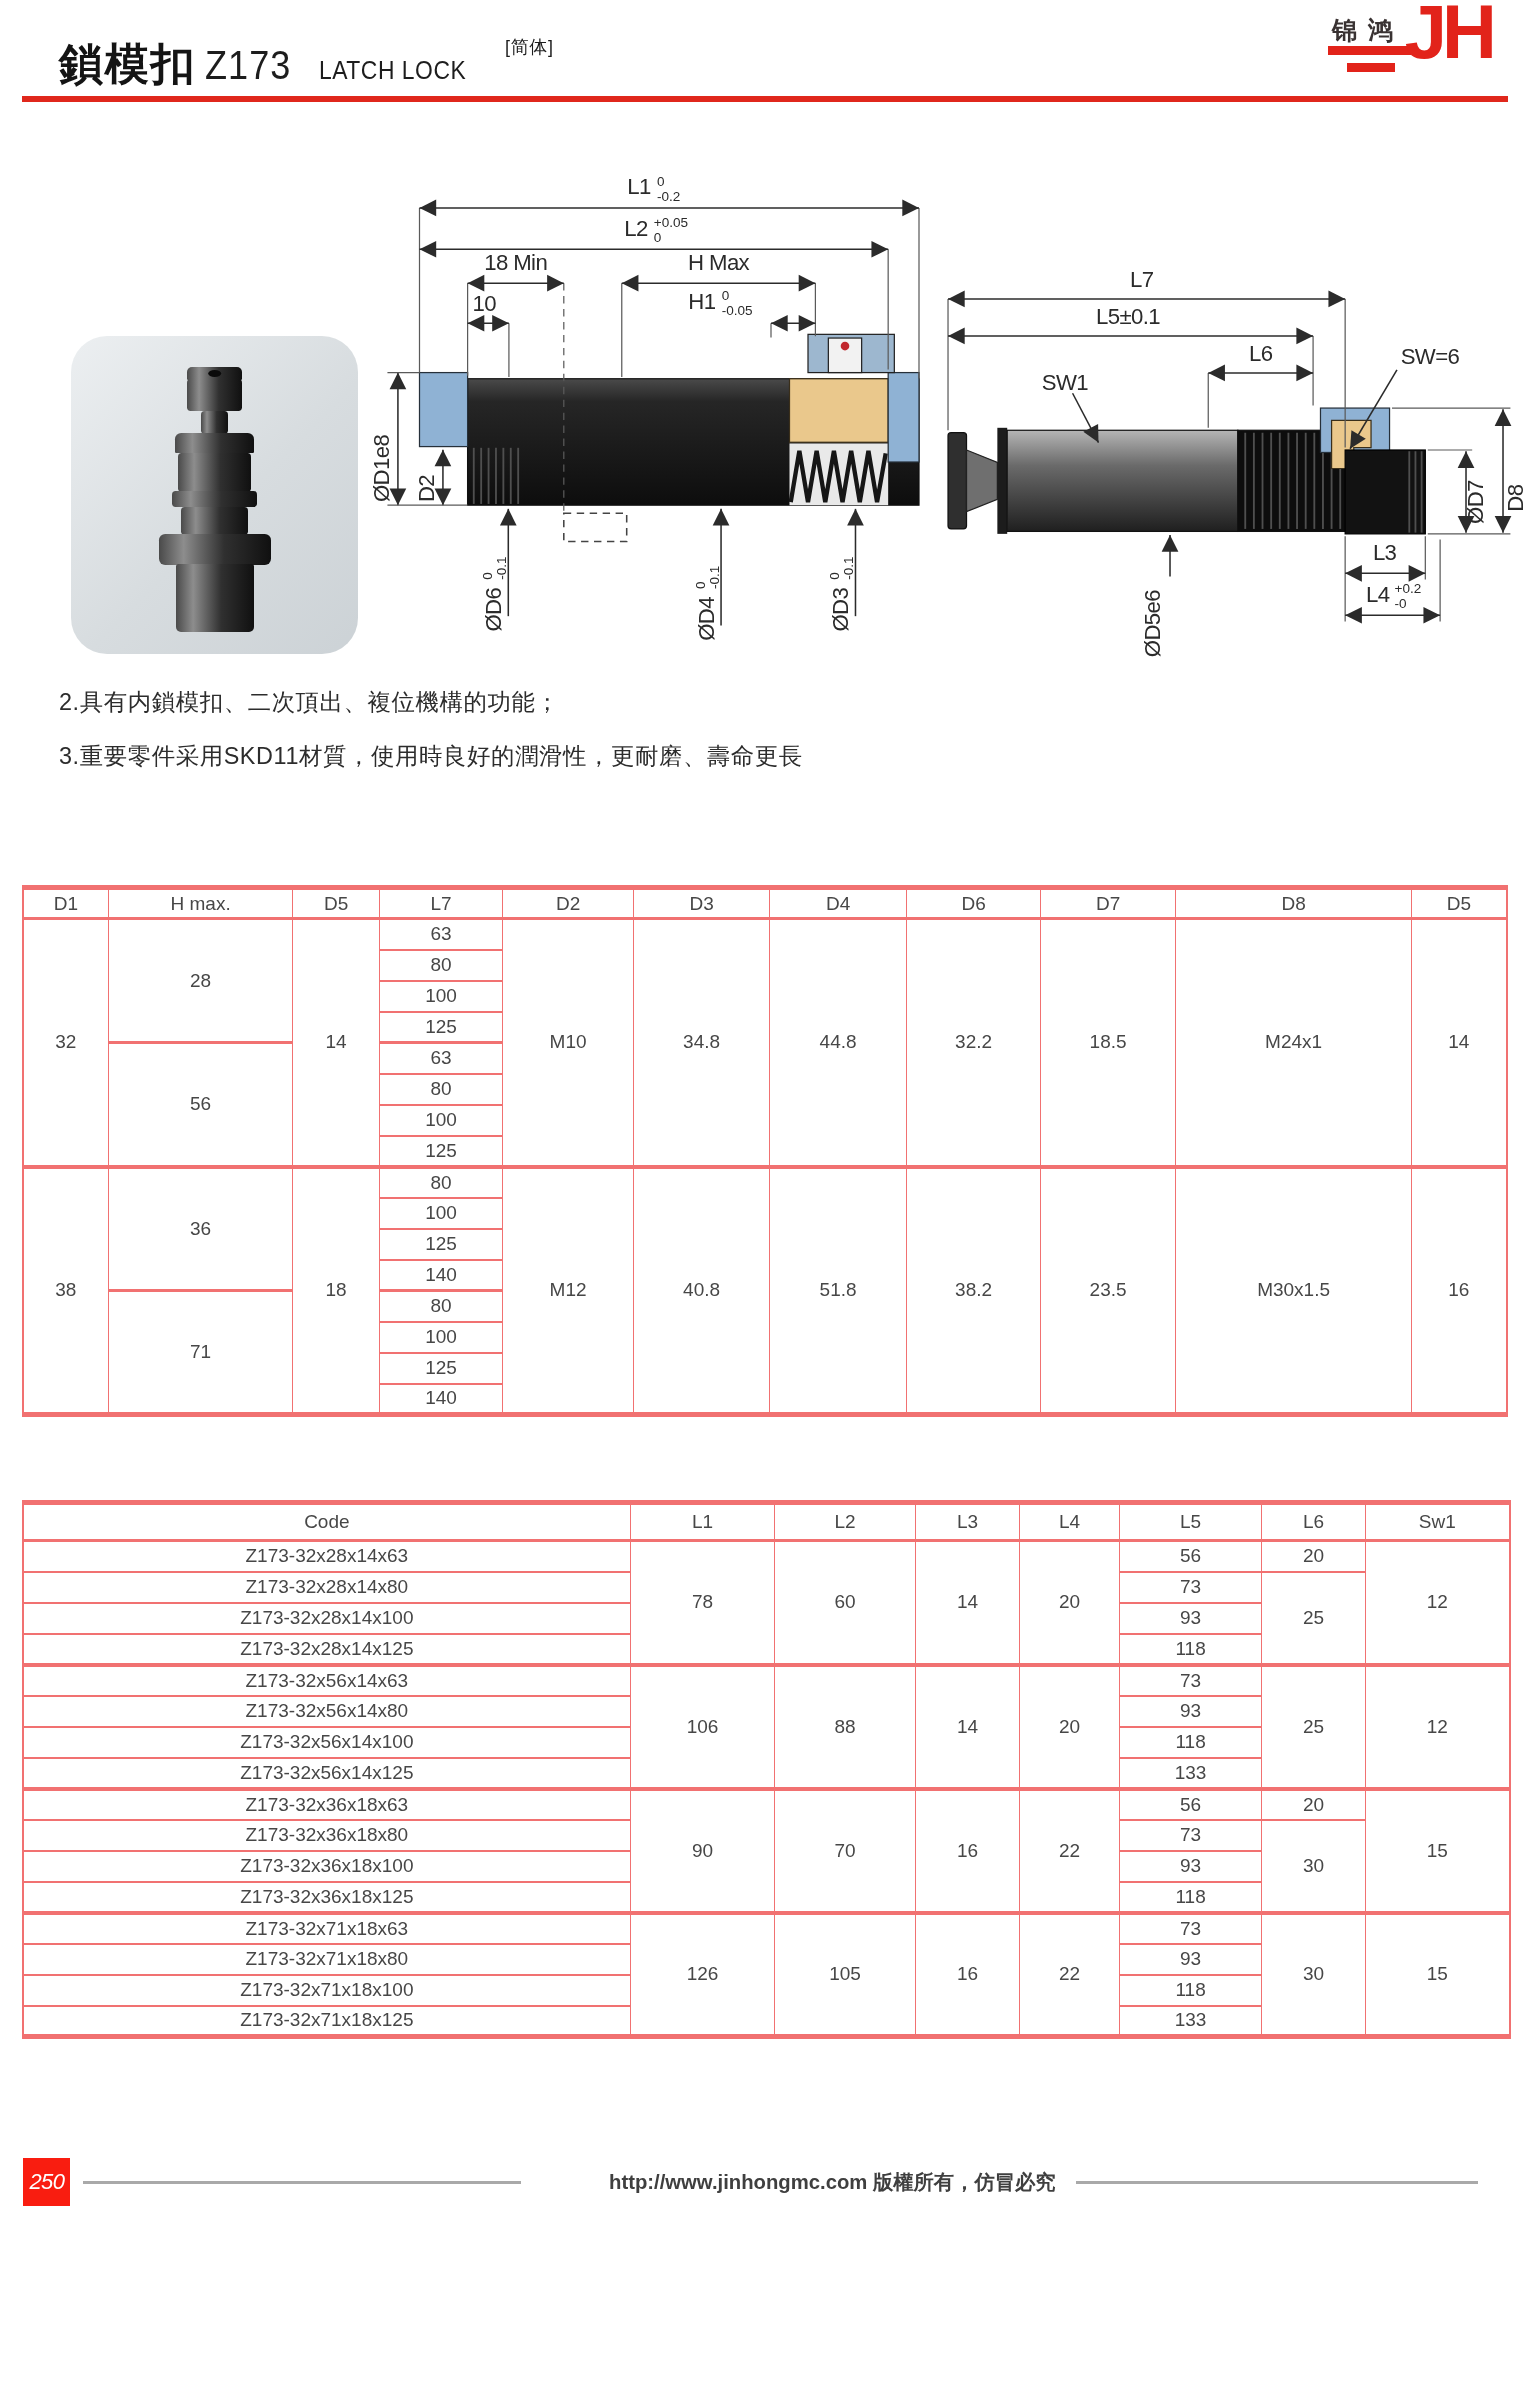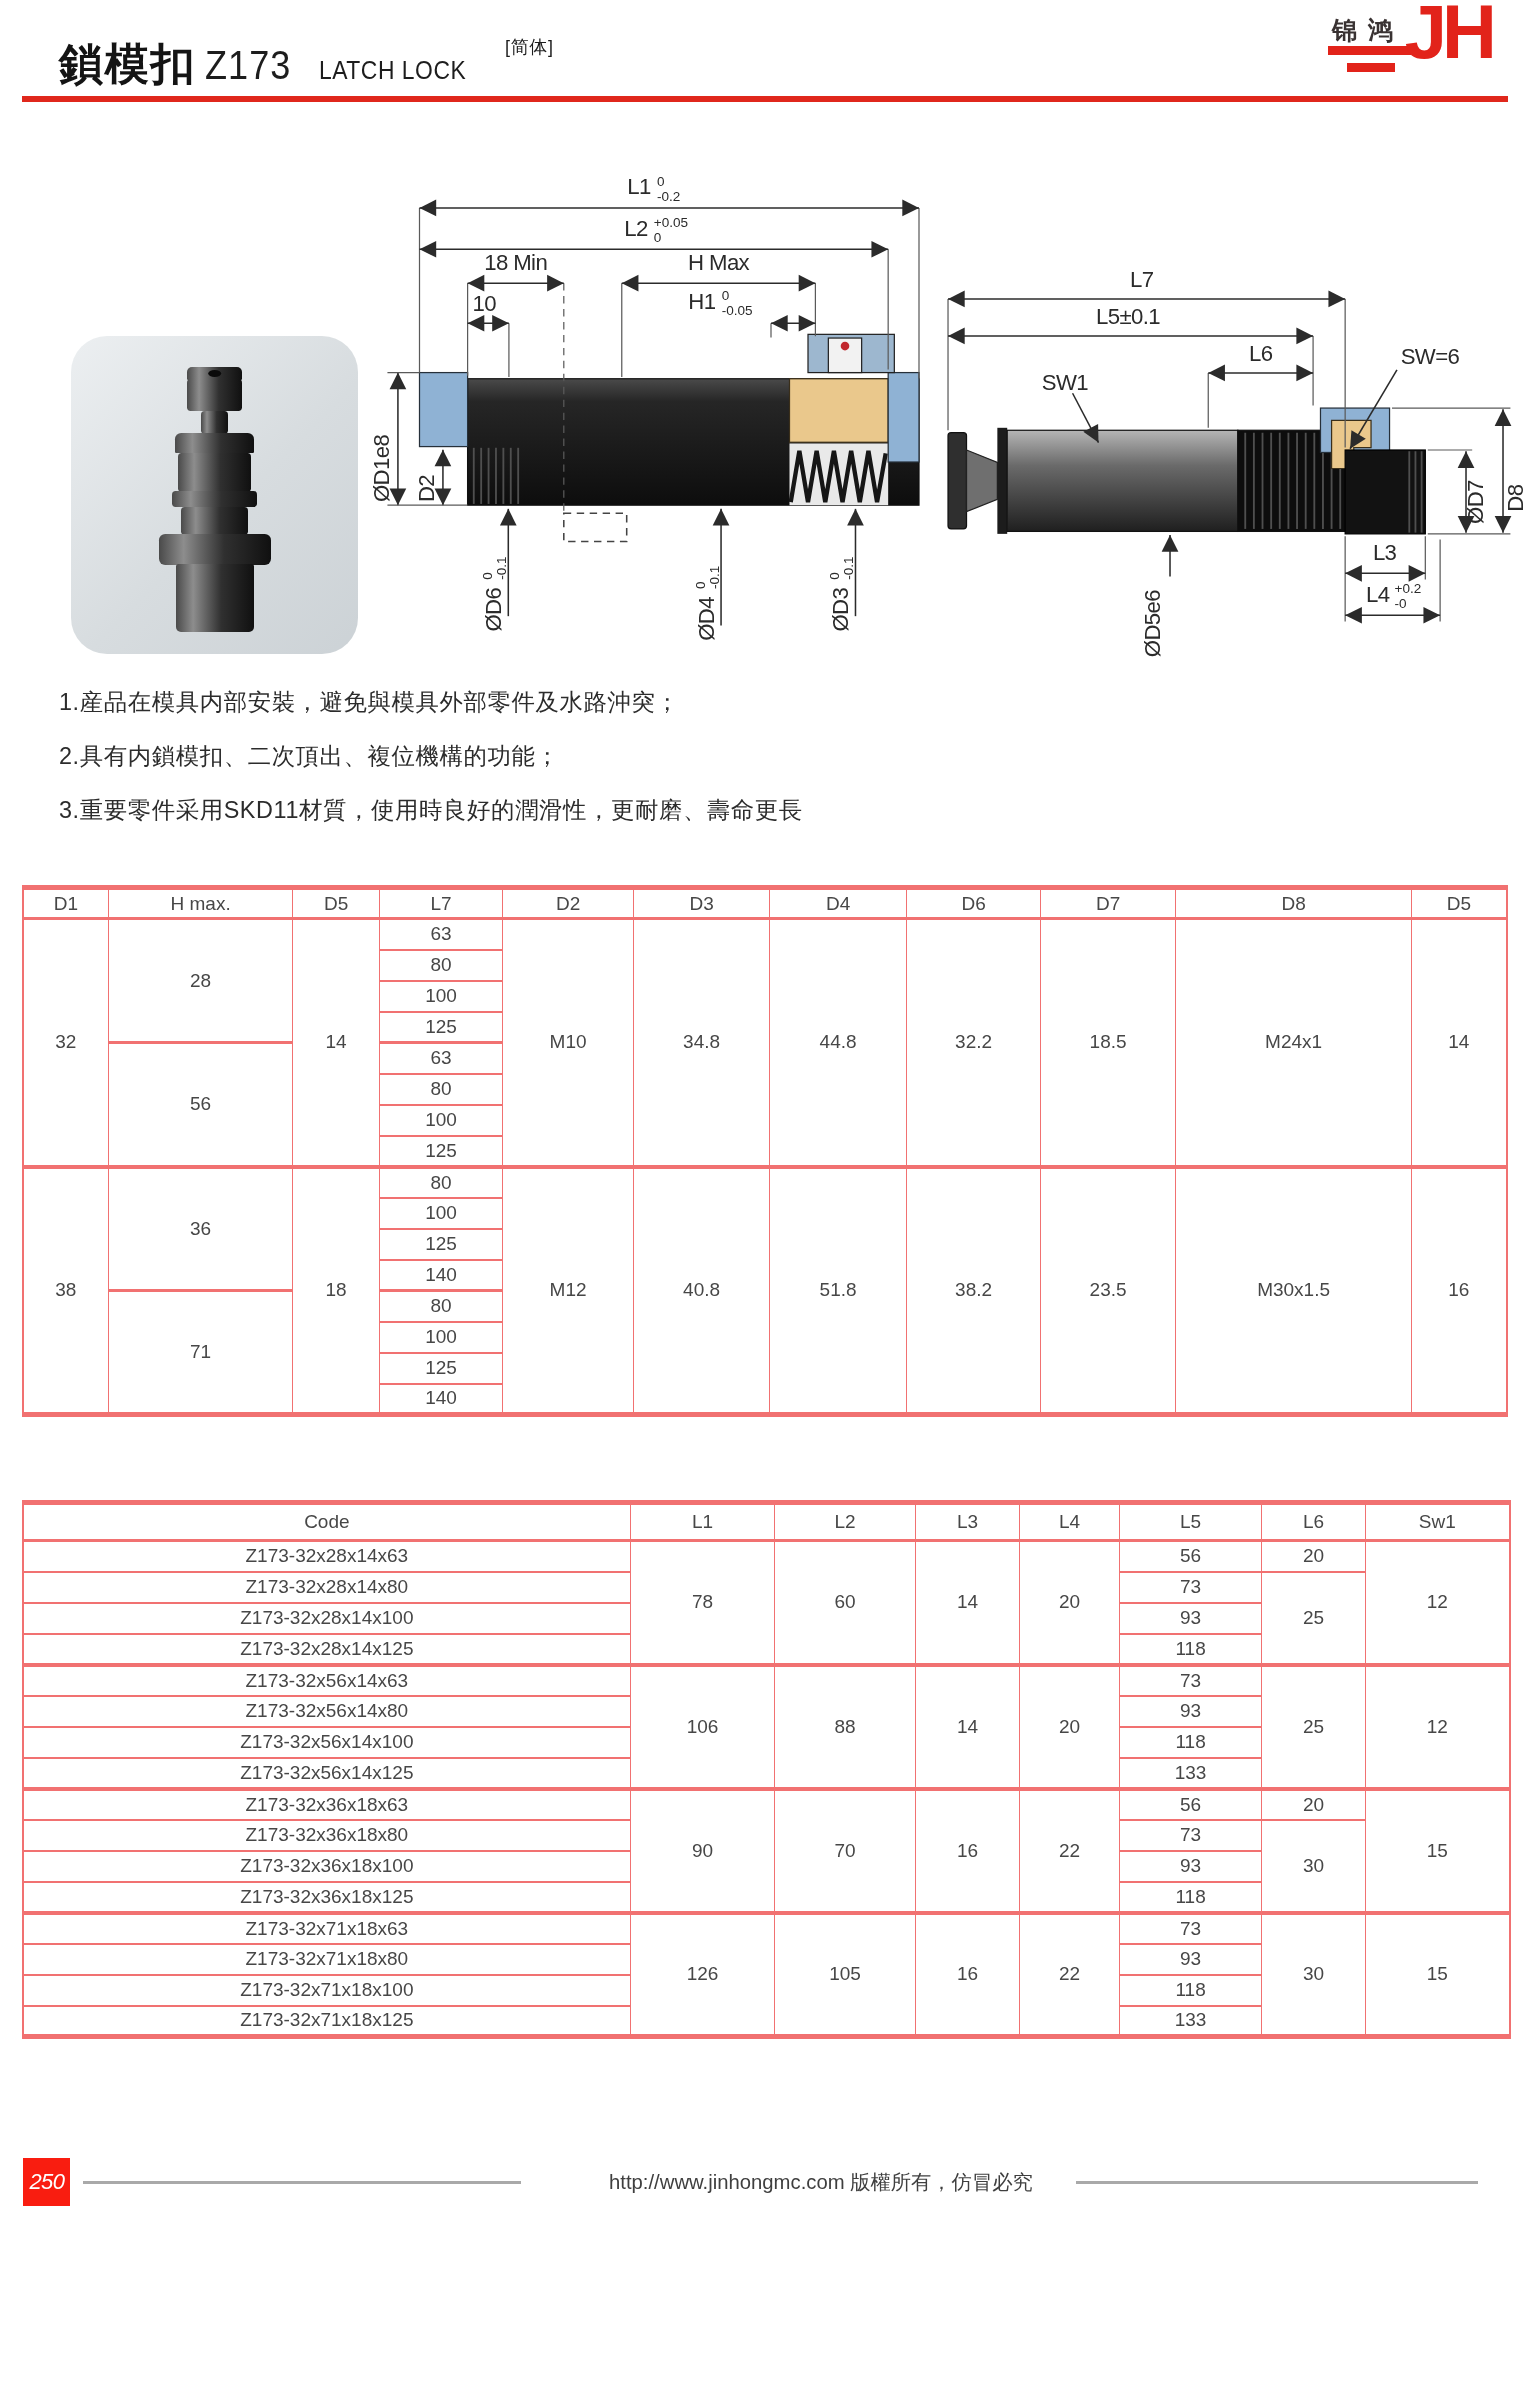--- a/index.html
+++ b/index.html
@@ -59,21 +59,21 @@
   .t2{top:1500px;width:1486px;}
   .t2 tr{height:31px;}
   .t2 tr.hd{height:38px;}
 
   
   .badge{position:absolute;left:23.4px;top:2158px;width:47px;height:48px;background:#f91d10;
          color:#fff;font-size:22px;display:flex;align-items:center;justify-content:center;letter-spacing:-0.6px;font-style:italic;}
   .fline{position:absolute;top:2181px;height:2.5px;background:#a9a9a9;}
   .fline-l{left:83px;width:438px;}
   .fline-r{left:1076px;width:402px;}
-  .fcopy{position:absolute;left:609px;top:2168px;font-size:20.3px;color:#3f3f3f;white-space:nowrap;}
+  .fcopy{position:absolute;left:609px;top:2168px;font-size:20.3px;color:#3f3f3f;white-space:nowrap;font-weight:bold;}
 </style>
 </head>
 <body>
 
 <div class="page">
 
   <div class="hdr-title">
     <span class="t-cn">鎖模扣</span>
     <span class="t-model">Z173</span>
     <span class="t-en">LATCH LOCK</span>
@@ -279,21 +279,20 @@
     </g>
     <text class="dimtext" x="716" y="478" text-anchor="middle">L3</text>
     <g transform="translate(724,546)">
       <text class="dimtext" text-anchor="end">L4</text>
       <text class="toltext" x="8" y="-14">+0.2</text>
       <text class="toltext" x="8" y="10">-0</text>
     </g>
   </svg>
 
   <div class="features">
-    <p class="f-item">1.産品在模具内部安裝，避免與模具外部零件及水路沖突；</p>
     <p class="f-item">2.具有内鎖模扣、二次頂出、複位機構的功能；</p>
     <p class="f-item">3.重要零件采用SKD11材質，使用時良好的潤滑性，更耐磨、壽命更長</p>
   </div>
 
   <table class="spec t1">
     <colgroup>
       <col style="width:86px">
         <col style="width:184px">
         <col style="width:87px">
         <col style="width:123px">

